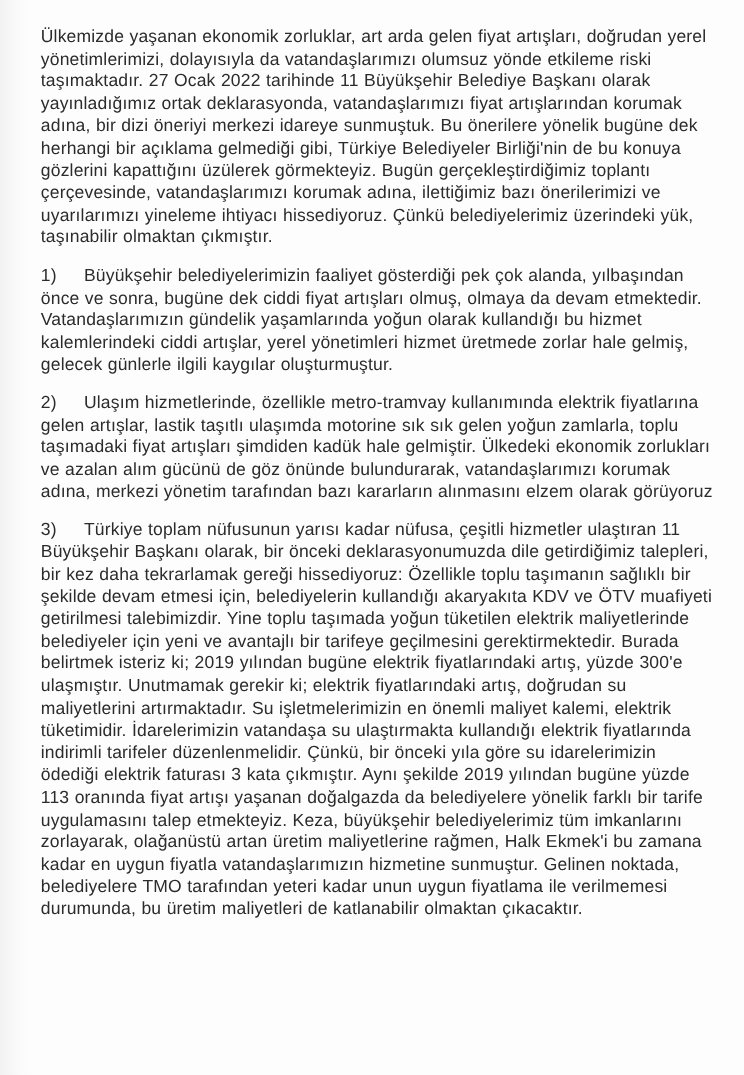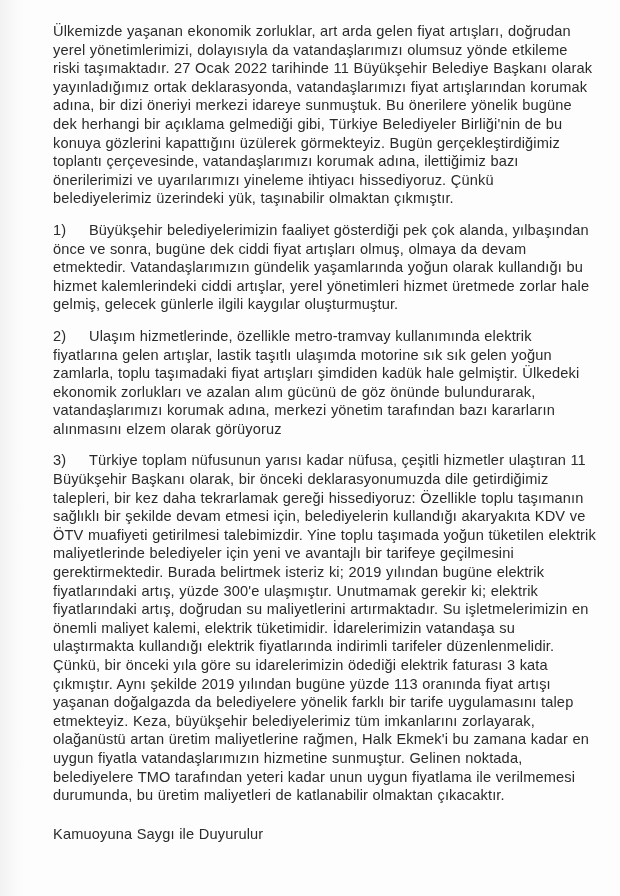--- a/index.html
+++ b/index.html
@@ -26,21 +26,21 @@
     background: linear-gradient(to right, #f2f2f2 0%, #fafafa 60%, #fdfdfd 100%);
     pointer-events: none;
   }
   .document {
     position: absolute;
     left: 0;
     top: 0;
     width: 620px;
     height: 868px;
     box-sizing: border-box;
-    padding: 22px 24px 0 53px;
+    padding: 22px 24px 0 34px;
   }
   .doc-body {
     font-size: 14.6px;
     line-height: 18.6px;
     color: #2b2b2b;
     letter-spacing: 0.01em;
     text-rendering: optimizeLegibility;
   }
   .para {
     margin: 0 0 13px 0;
@@ -66,16 +66,15 @@
   <div class="doc-body">
 
     <p class="para">Ülkemizde yaşanan ekonomik zorluklar, art arda gelen fiyat artışları, doğrudan yerel yönetimlerimizi, dolayısıyla da vatandaşlarımızı olumsuz yönde etkileme riski taşımaktadır. 27 Ocak 2022 tarihinde 11 Büyükşehir Belediye Başkanı olarak yayınladığımız ortak deklarasyonda, vatandaşlarımızı fiyat artışlarından korumak adına, bir dizi öneriyi merkezi idareye sunmuştuk. Bu önerilere yönelik bugüne dek herhangi bir açıklama gelmediği gibi, Türkiye Belediyeler Birliği'nin de bu konuya gözlerini kapattığını üzülerek görmekteyiz. Bugün gerçekleştirdiğimiz toplantı çerçevesinde, vatandaşlarımızı korumak adına, ilettiğimiz bazı önerilerimizi ve uyarılarımızı yineleme ihtiyacı hissediyoruz. Çünkü belediyelerimiz üzerindeki yük, taşınabilir olmaktan çıkmıştır.</p>
 
     <p class="para numbered">1)	Büyükşehir belediyelerimizin faaliyet gösterdiği pek çok alanda, yılbaşından önce ve sonra, bugüne dek ciddi fiyat artışları olmuş, olmaya da devam etmektedir. Vatandaşlarımızın gündelik yaşamlarında yoğun olarak kullandığı bu hizmet kalemlerindeki ciddi artışlar, yerel yönetimleri hizmet üretmede zorlar hale gelmiş, gelecek günlerle ilgili kaygılar oluşturmuştur.</p>
 
     <p class="para numbered">2)	Ulaşım hizmetlerinde, özellikle metro-tramvay kullanımında elektrik fiyatlarına gelen artışlar, lastik taşıtlı ulaşımda motorine sık sık gelen yoğun zamlarla, toplu taşımadaki fiyat artışları şimdiden kadük hale gelmiştir. Ülkedeki ekonomik zorlukları ve azalan alım gücünü de göz önünde bulundurarak, vatandaşlarımızı korumak adına, merkezi yönetim tarafından bazı kararların alınmasını elzem olarak görüyoruz</p>
 
     <p class="para numbered">3)	Türkiye toplam nüfusunun yarısı kadar nüfusa, çeşitli hizmetler ulaştıran 11 Büyükşehir Başkanı olarak, bir önceki deklarasyonumuzda dile getirdiğimiz talepleri, bir kez daha tekrarlamak gereği hissediyoruz: Özellikle toplu taşımanın sağlıklı bir şekilde devam etmesi için, belediyelerin kullandığı akaryakıta KDV ve ÖTV muafiyeti getirilmesi talebimizdir. Yine toplu taşımada yoğun tüketilen elektrik maliyetlerinde belediyeler için yeni ve avantajlı bir tarifeye geçilmesini gerektirmektedir. Burada belirtmek isteriz ki; 2019 yılından bugüne elektrik fiyatlarındaki artış, yüzde 300'e ulaşmıştır. Unutmamak gerekir ki; elektrik fiyatlarındaki artış, doğrudan su maliyetlerini artırmaktadır. Su işletmelerimizin en önemli maliyet kalemi, elektrik tüketimidir. İdarelerimizin vatandaşa su ulaştırmakta kullandığı elektrik fiyatlarında indirimli tarifeler düzenlenmelidir. Çünkü, bir önceki yıla göre su idarelerimizin ödediği elektrik faturası 3 kata çıkmıştır. Aynı şekilde 2019 yılından bugüne yüzde 113 oranında fiyat artışı yaşanan doğalgazda da belediyelere yönelik farklı bir tarife uygulamasını talep etmekteyiz. Keza, büyükşehir belediyelerimiz tüm imkanlarını zorlayarak, olağanüstü artan üretim maliyetlerine rağmen, Halk Ekmek'i bu zamana kadar en uygun fiyatla vatandaşlarımızın hizmetine sunmuştur. Gelinen noktada, belediyelere TMO tarafından yeteri kadar unun uygun fiyatlama ile verilmemesi durumunda, bu üretim maliyetleri de katlanabilir olmaktan çıkacaktır.</p>
 
-    <p class="para closing">Kamuoyuna Saygı ile Duyurulur</p>
 
   </div>
 </article>
 
 </body></html>

